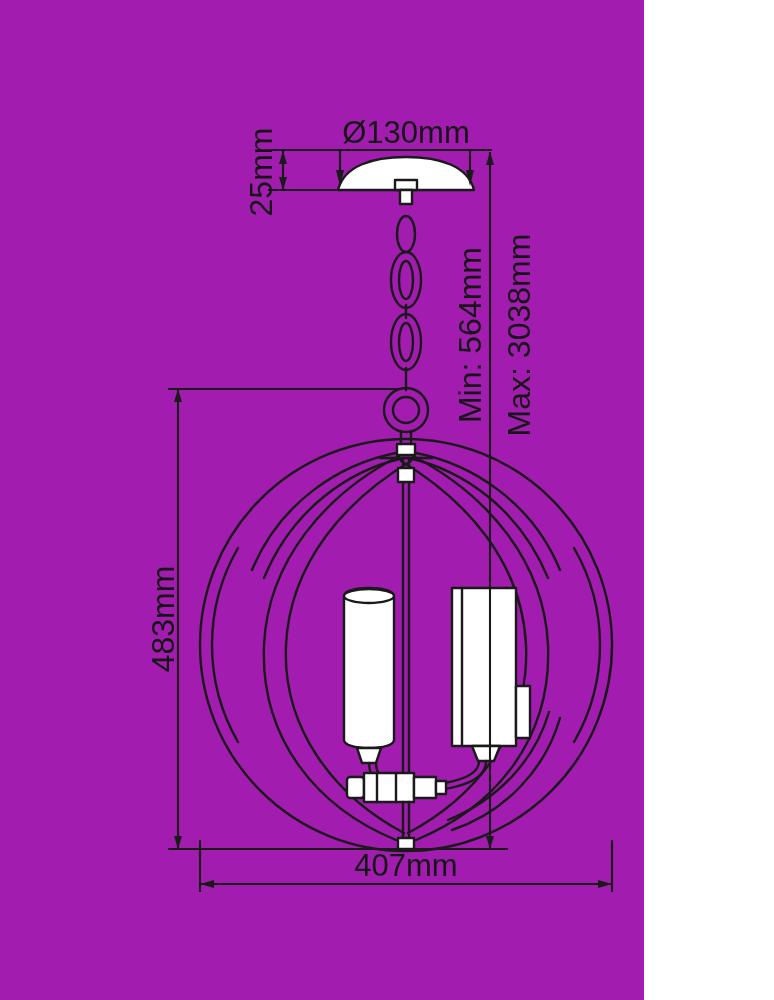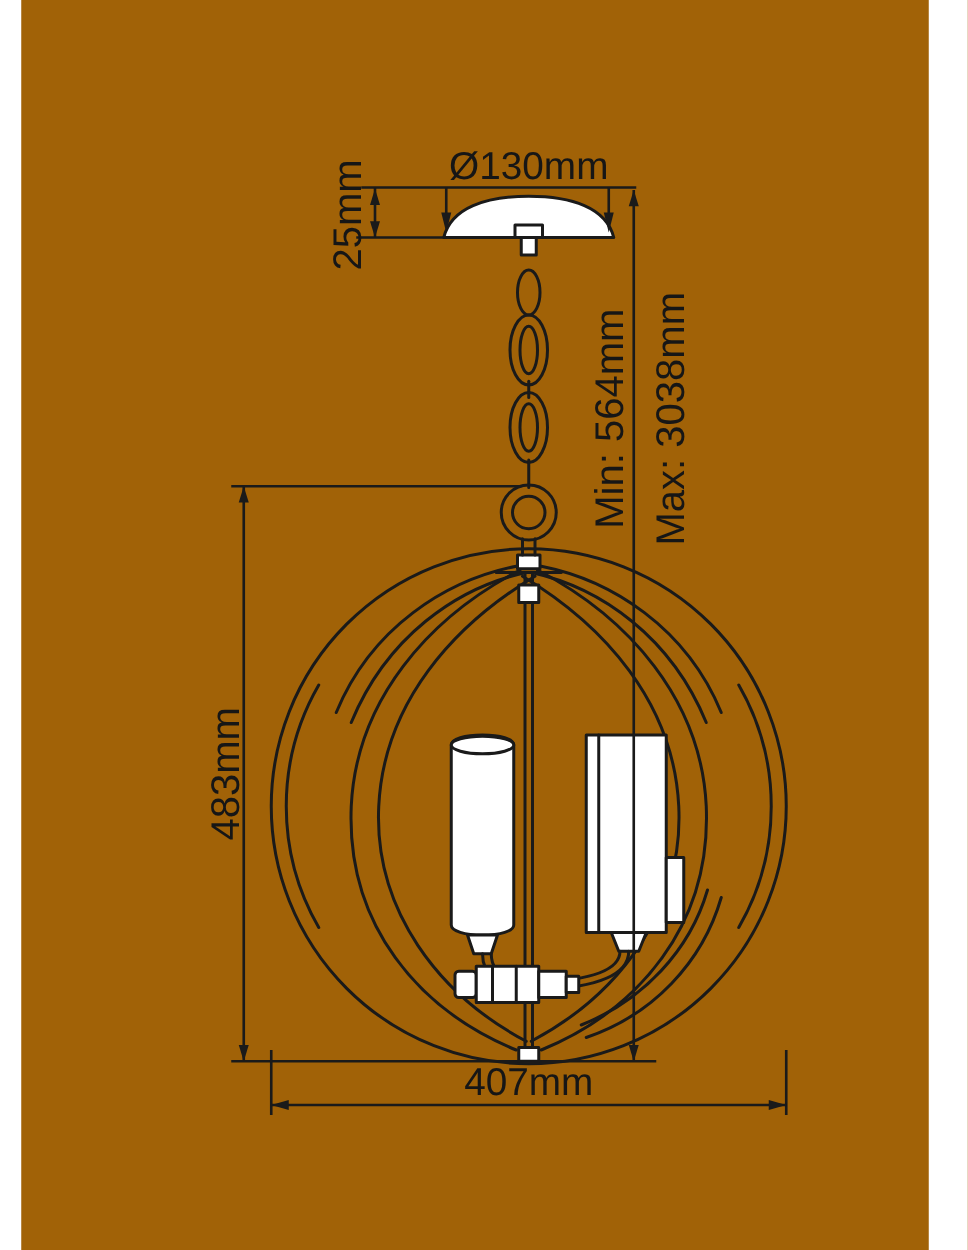--- a/index.html
+++ b/index.html
@@ -1,16 +1,16 @@
 <!DOCTYPE html>
 <html><head>
 <meta charset="utf-8">
 <style>
   html,body{margin:0;padding:0;background:#ffffff;}
-  .page{width:726px;height:1000px;position:relative;background:#a16207;overflow:hidden;margin-left:17px;}
+  .page{width:644px;height:1000px;position:relative;background:#a21caf;overflow:hidden;}
   svg{position:absolute;left:0;top:0;}
   .ln{stroke:#1a1a1a;stroke-width:2.4;fill:none;stroke-linecap:round;stroke-linejoin:round;}
   .dim{stroke:#1a1a1a;stroke-width:2.1;fill:none;stroke-linecap:butt;}
   .whitefill{fill:#ffffff;stroke:#1a1a1a;stroke-width:2.4;stroke-linejoin:round;}
   .arrow{fill:#1a1a1a;stroke:none;}
   text{font-family:"Liberation Sans", sans-serif;fill:#161616;font-size:31px;}
   .rot{font-size:32px;}
 </style>
 </head>
 <body>

